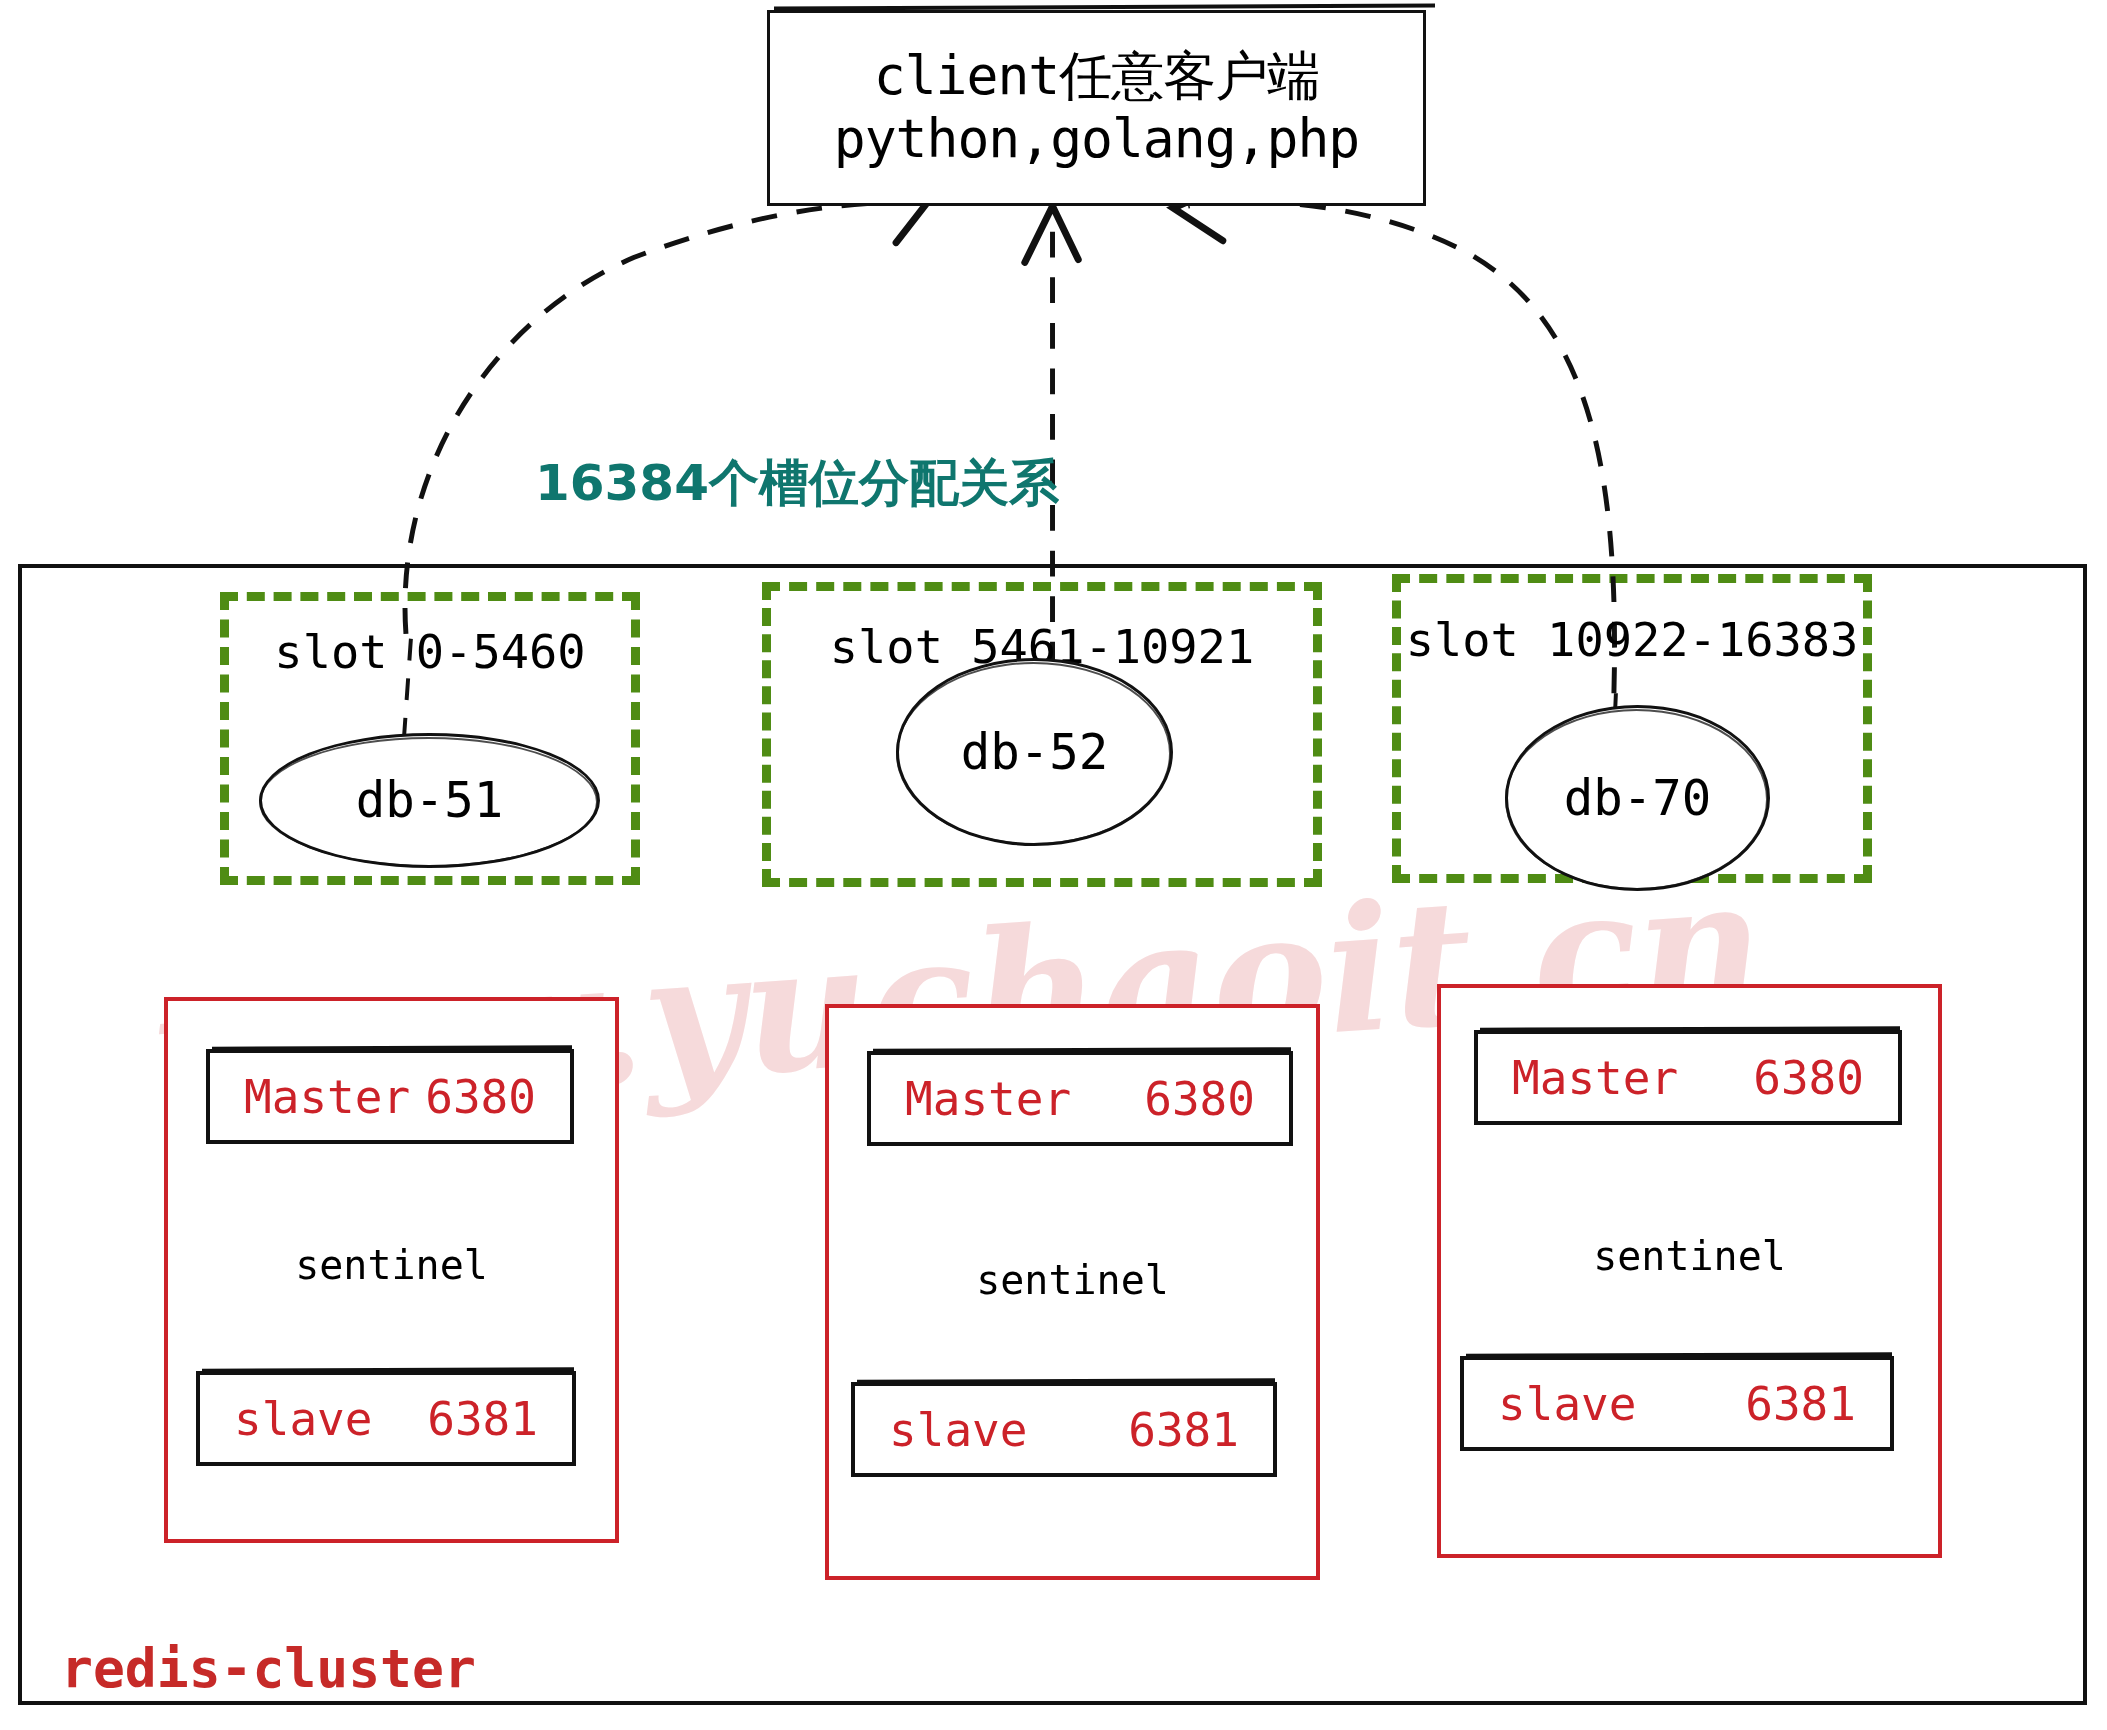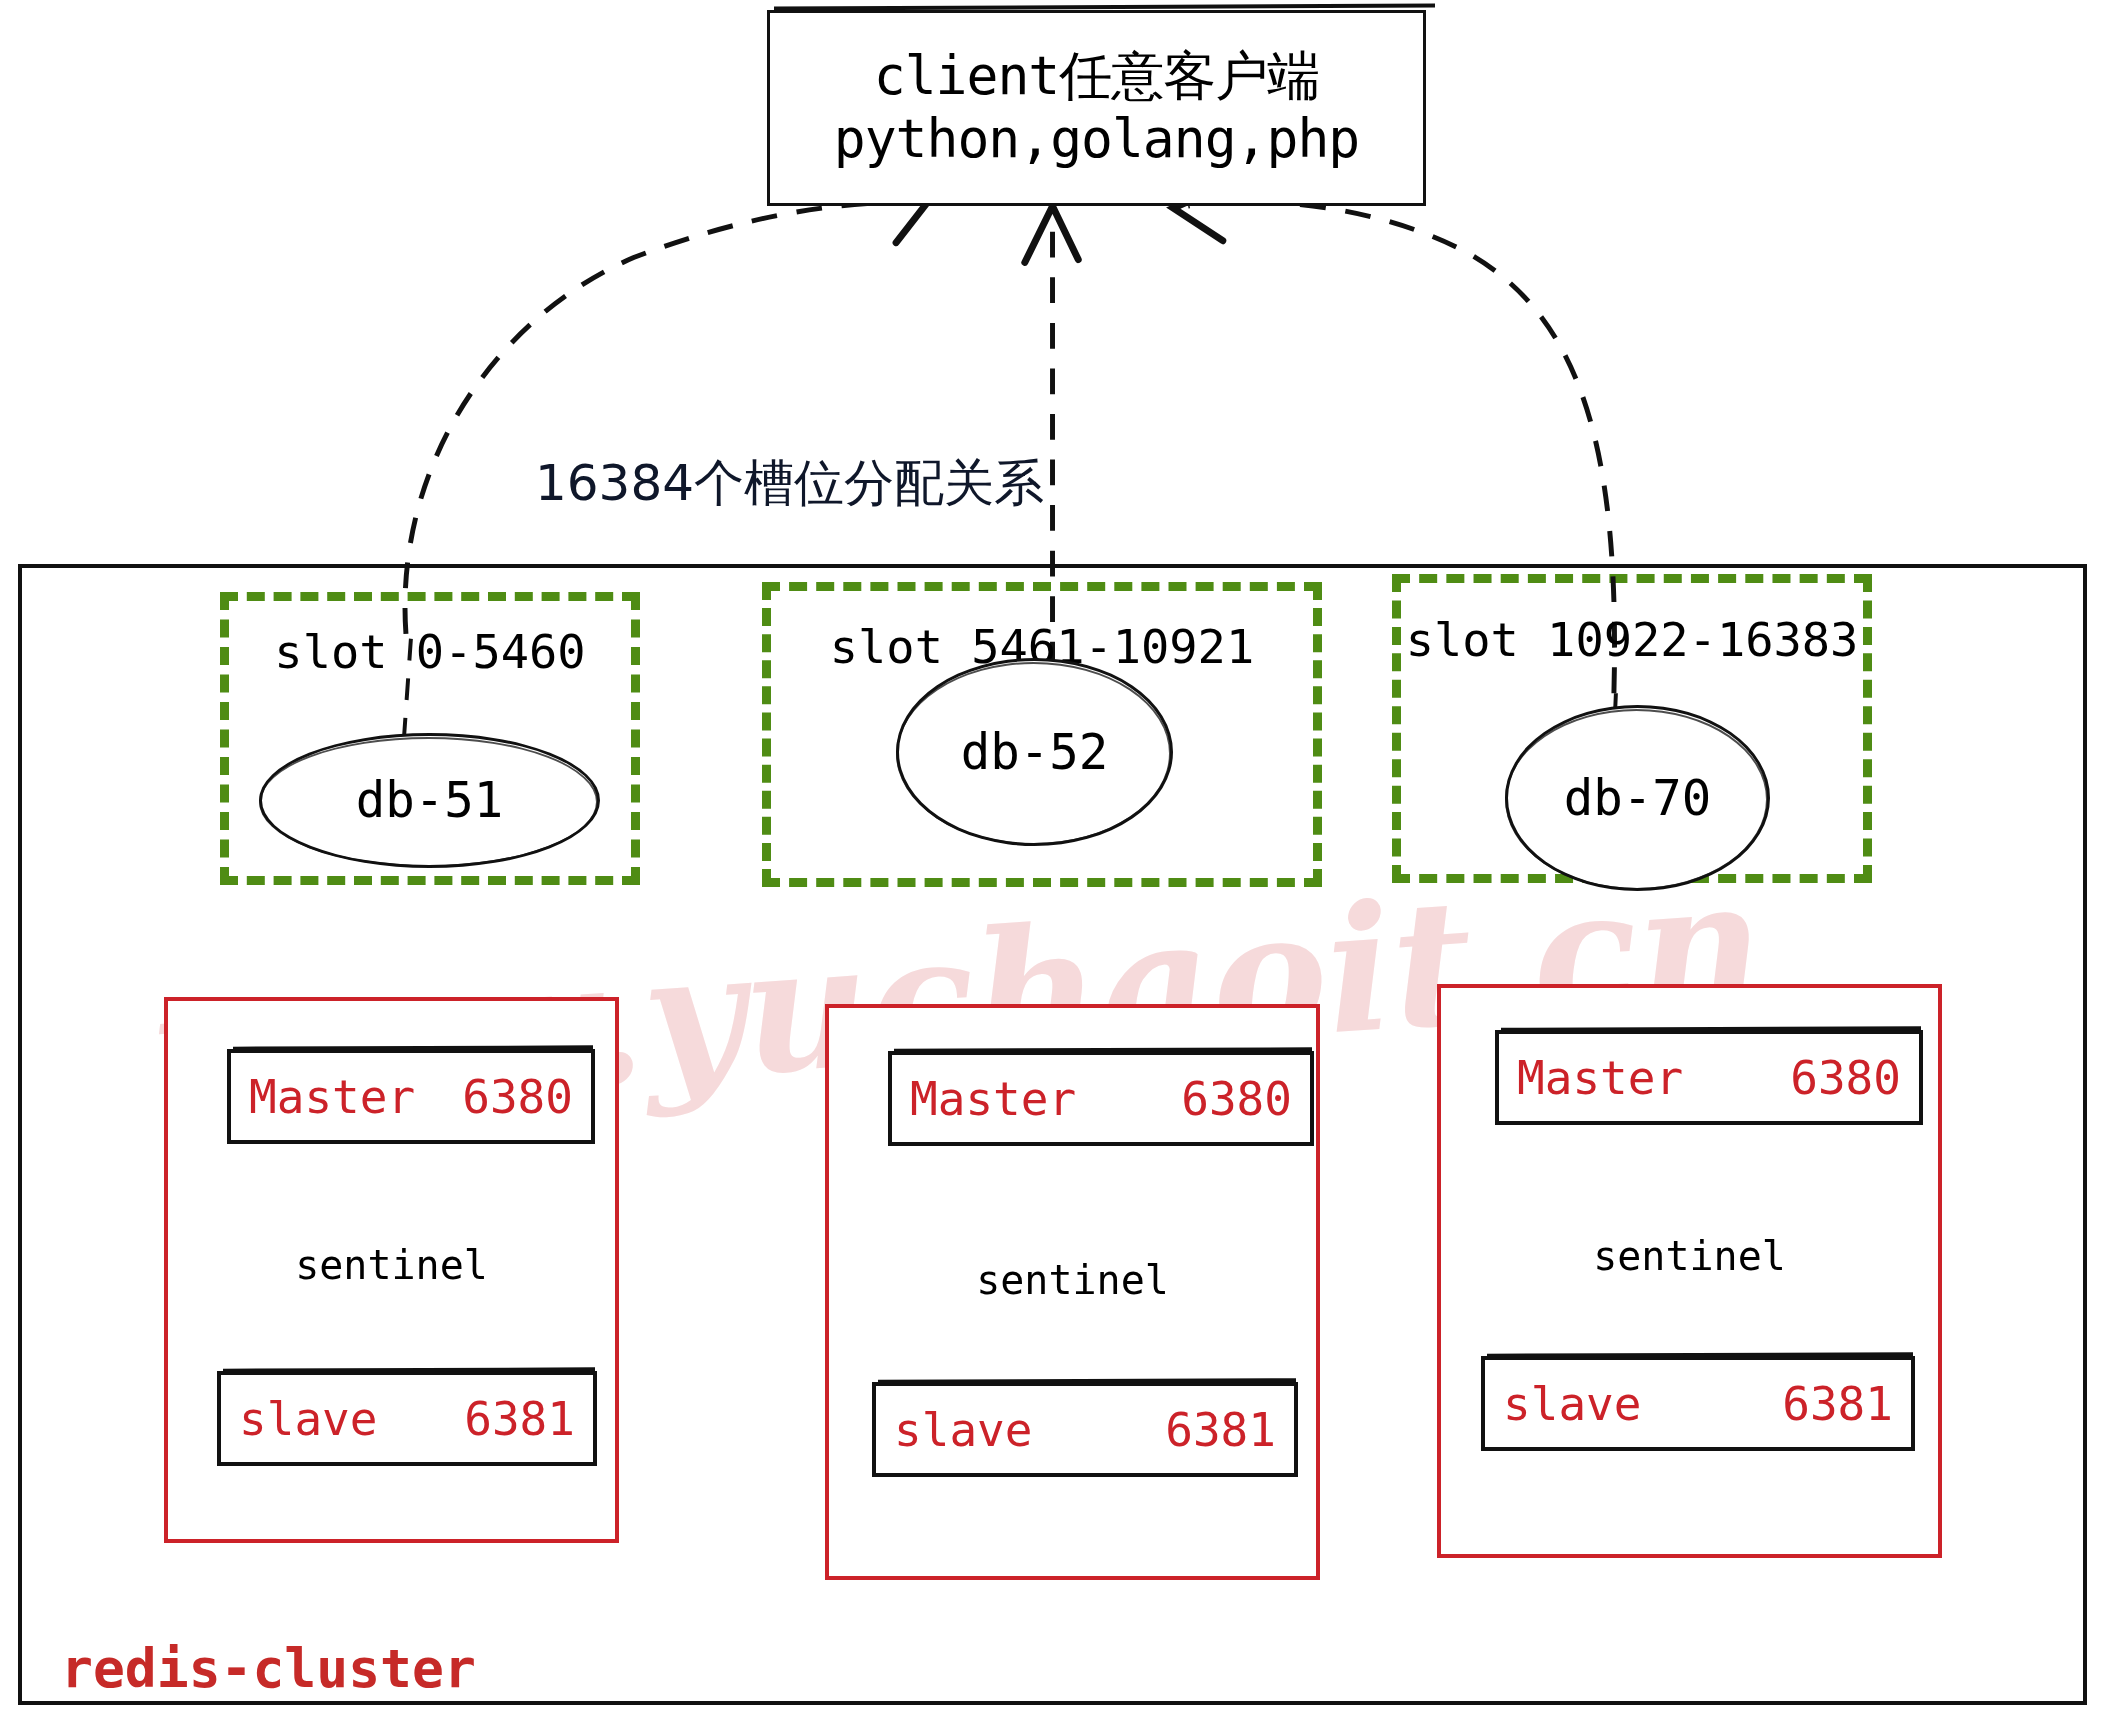--- a/index.html
+++ b/index.html
@@ -25,21 +25,21 @@
     content:"";position:absolute;left:4px;top:-8px;width:661px;height:4px;
     background:#111;transform:rotate(-0.25deg);
   }
   .client-line{
     font-size:53px;color:#000;line-height:1.18;letter-spacing:-1px;white-space:nowrap;
   }
   
   .slot-note{
     position:absolute;left:535px;top:450px;
     font-family:"DejaVu Sans","Liberation Sans",sans-serif;
-    font-size:50px;font-weight:400;color:#0f172a;
+    font-size:50px;font-weight:700;color:#0f766e;
     white-space:nowrap;z-index:7;
   }
   
   .cluster-box{
     position:absolute;left:18px;top:564px;width:2069px;height:1141px;
     border:4px solid #111;box-sizing:border-box;background:transparent;z-index:2;
   }
   .cluster-label{
     position:absolute;left:61px;top:1638px;
     font-size:53px;color:#c62a28;font-weight:700;white-space:nowrap;z-index:8;
@@ -65,22 +65,22 @@
   }
   
   .sent-group{
     position:absolute;box-sizing:border-box;
     border:4px solid #cc2229;background:#fff;z-index:4;
   }
   .node-box{
     position:absolute;box-sizing:border-box;
     border:4px solid #111;background:#fff;
     display:flex;align-items:center;justify-content:space-between;
-    padding:0 18px;
-    font-size:46px;color:#cc2229;z-index:5;margin-left:21px;
+    padding:0 34px;
+    font-size:46px;color:#cc2229;z-index:5;
   }
   .node-box::after{
     content:"";position:absolute;left:2px;top:-7px;width:100%;height:4px;
     background:#111;transform:rotate(-0.2deg);
   }
   .sent-label{
     position:absolute;left:0;right:0;text-align:center;
     font-size:40px;color:#000;z-index:5;
   }
   

